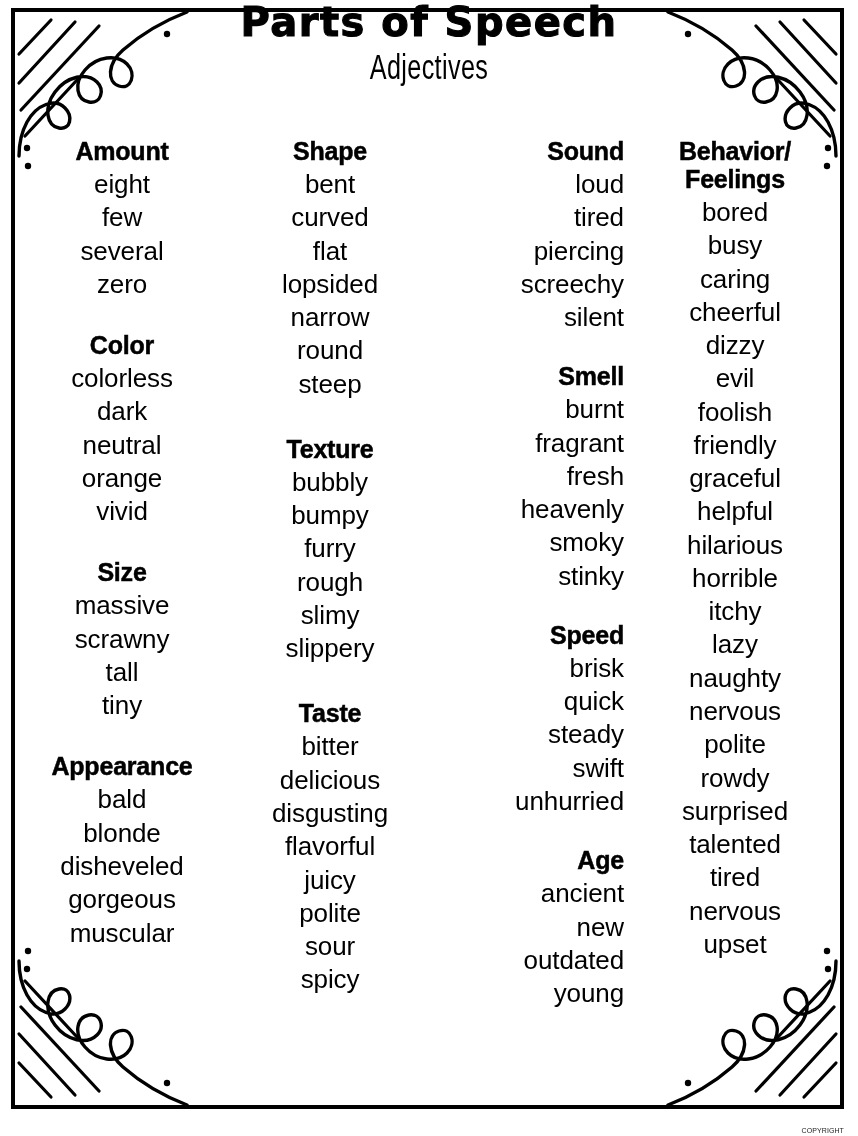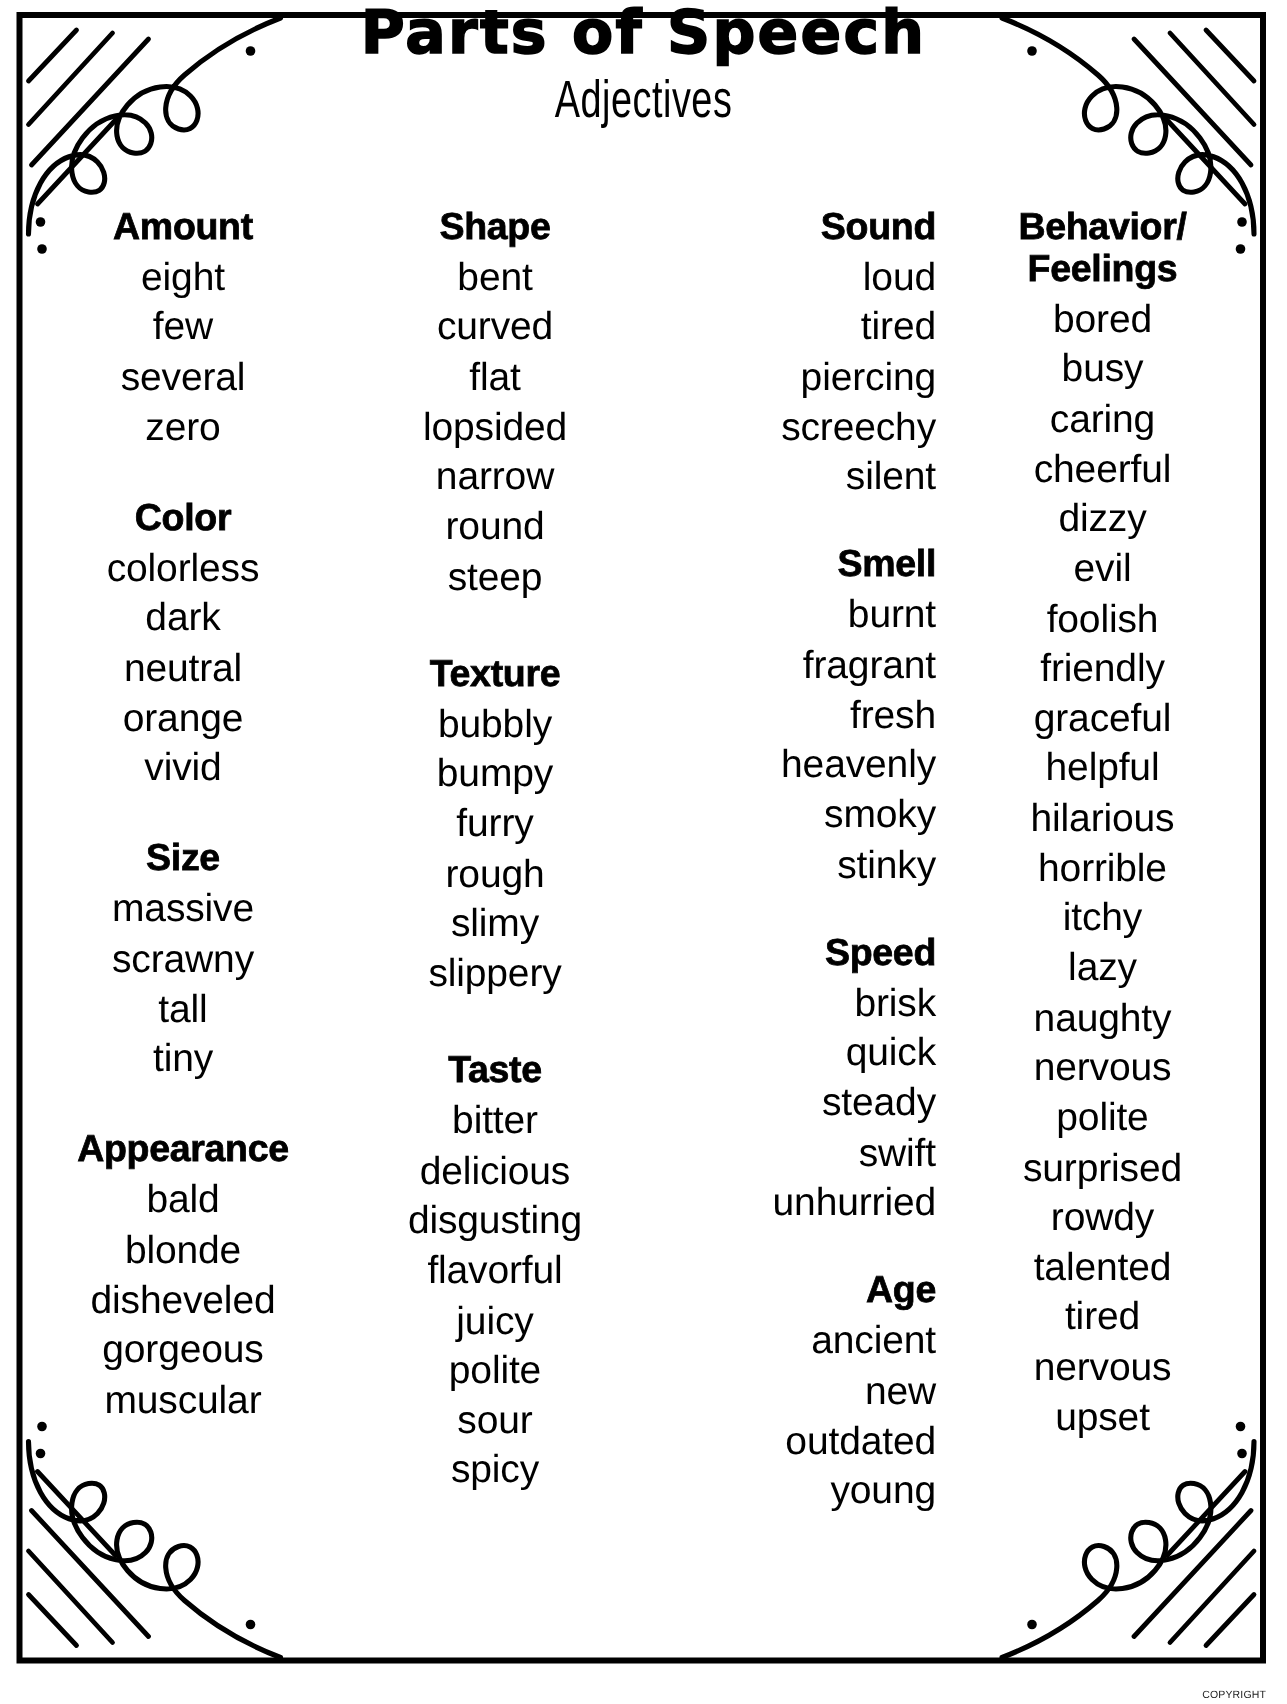--- a/index.html
+++ b/index.html
@@ -363,22 +363,22 @@
             <li class="word">friendly</li>
             <li class="word">graceful</li>
             <li class="word">helpful</li>
             <li class="word">hilarious</li>
             <li class="word">horrible</li>
             <li class="word">itchy</li>
             <li class="word">lazy</li>
             <li class="word">naughty</li>
             <li class="word">nervous</li>
             <li class="word">polite</li>
+            <li class="word">rowdy</li>
             <li class="word">surprised</li>
-            <li class="word">rowdy</li>
             <li class="word">talented</li>
             <li class="word">tired</li>
             <li class="word">nervous</li>
             <li class="word">upset</li>
           </ul>
         </div>
       </div>
   </div>
 
   <div id="footer-credit">COPYRIGHT</div>

